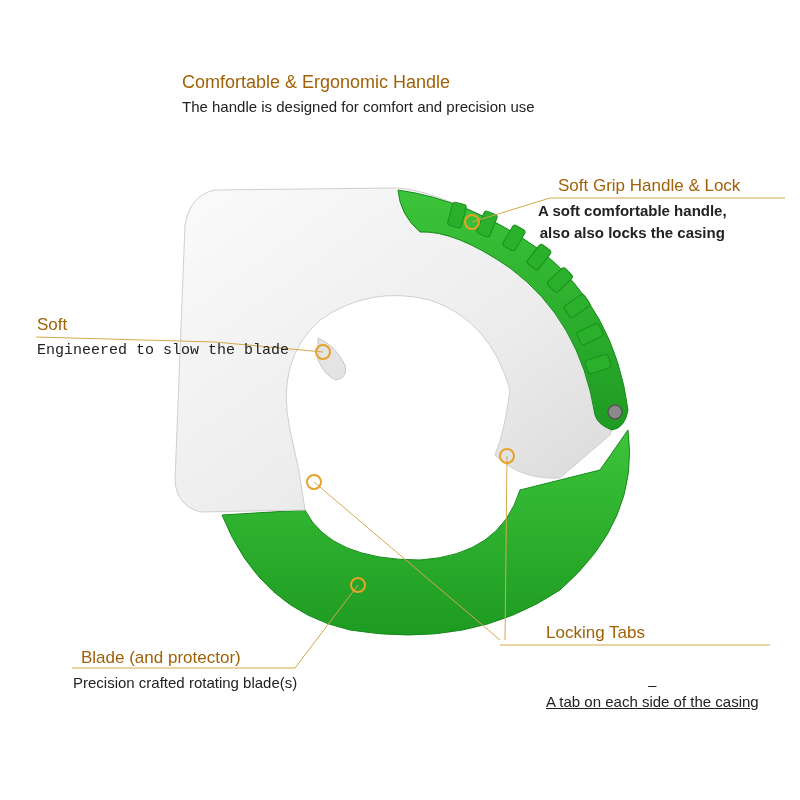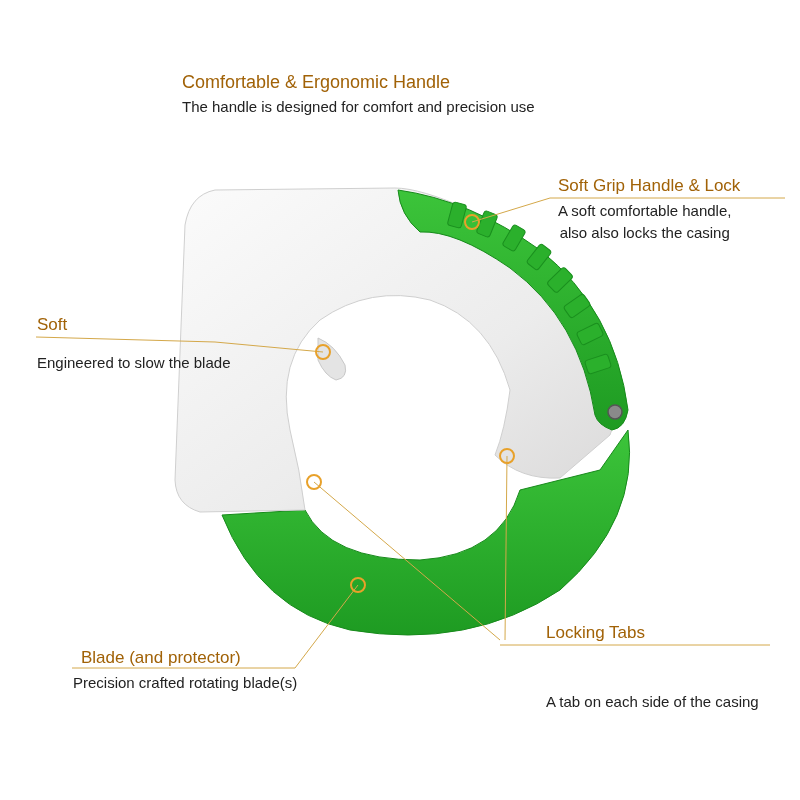--- a/index.html
+++ b/index.html
@@ -67,31 +67,31 @@
     <circle cx="358" cy="585" r="7"></circle>
   </g>
 </svg>
 
 <div class="abs title" style="left:182px;top:72px;font-size:18px;">Comfortable &amp; Ergonomic Handle</div>
 <div class="abs desc" style="left:182px;top:96px;">The handle is designed for comfort and precision use</div>
 
 <div class="abs" style="left:558px;top:176px;">
   <div class="title">Soft Grip Handle &amp; Lock</div>
 </div>
-<div class="abs desc" style="left:558px;top:200px;">
+<div class="abs desc" style="left:538px;top:200px;font-weight:bold;">
   <div>A soft comfortable handle,</div>
   <div>also also locks the casing</div>
 </div>
 
 <div class="abs title" style="left:37px;top:315px;">Soft</div>
-<div class="abs desc" style="left:37px;top:352px;">
+<div class="abs desc" style="left:37px;top:340px;font-family:Liberation Mono, monospace;">
   <div>Engineered to slow the blade</div>
 </div>
 
 <div class="abs title" style="left:73px;top:648px;margin-left:8px;">Blade (and protector)</div>
 <div class="abs desc" style="left:73px;top:672px;">
   <div>Precision crafted rotating blade(s)</div>
 </div>
 
 <div class="abs title" style="left:546px;top:623px;">Locking Tabs</div>
-<div class="abs desc" style="left:546px;top:647px;white-space:pre;">
+<div class="abs desc" style="left:546px;top:647px;white-space:pre;text-decoration:underline;">
   <div>A tab on each side of the casing</div>
 </div>
 
 </body></html>

